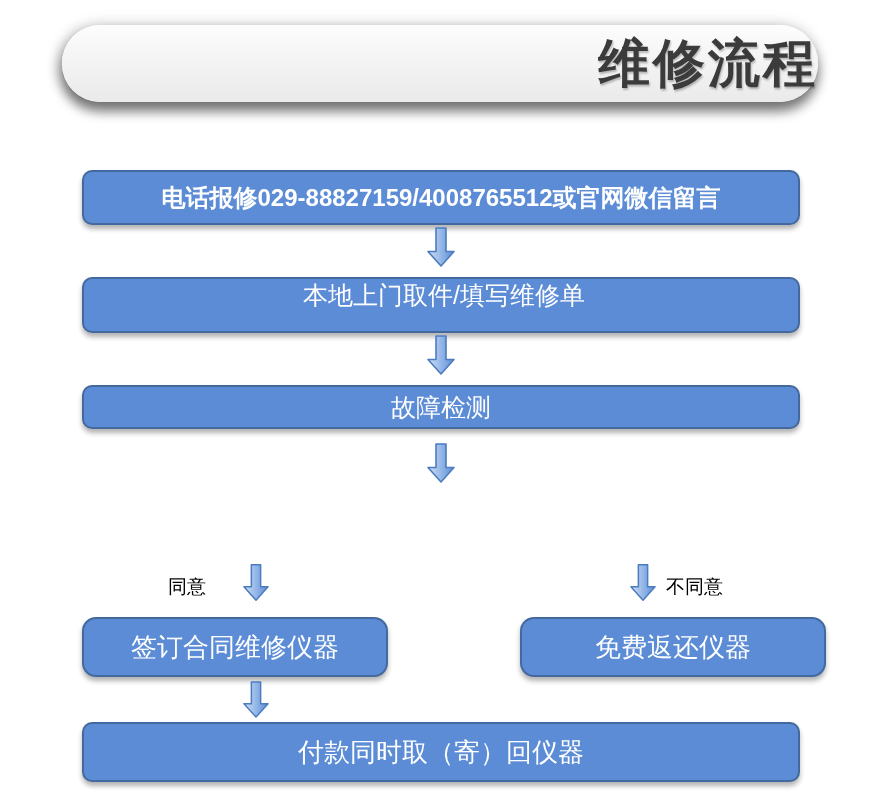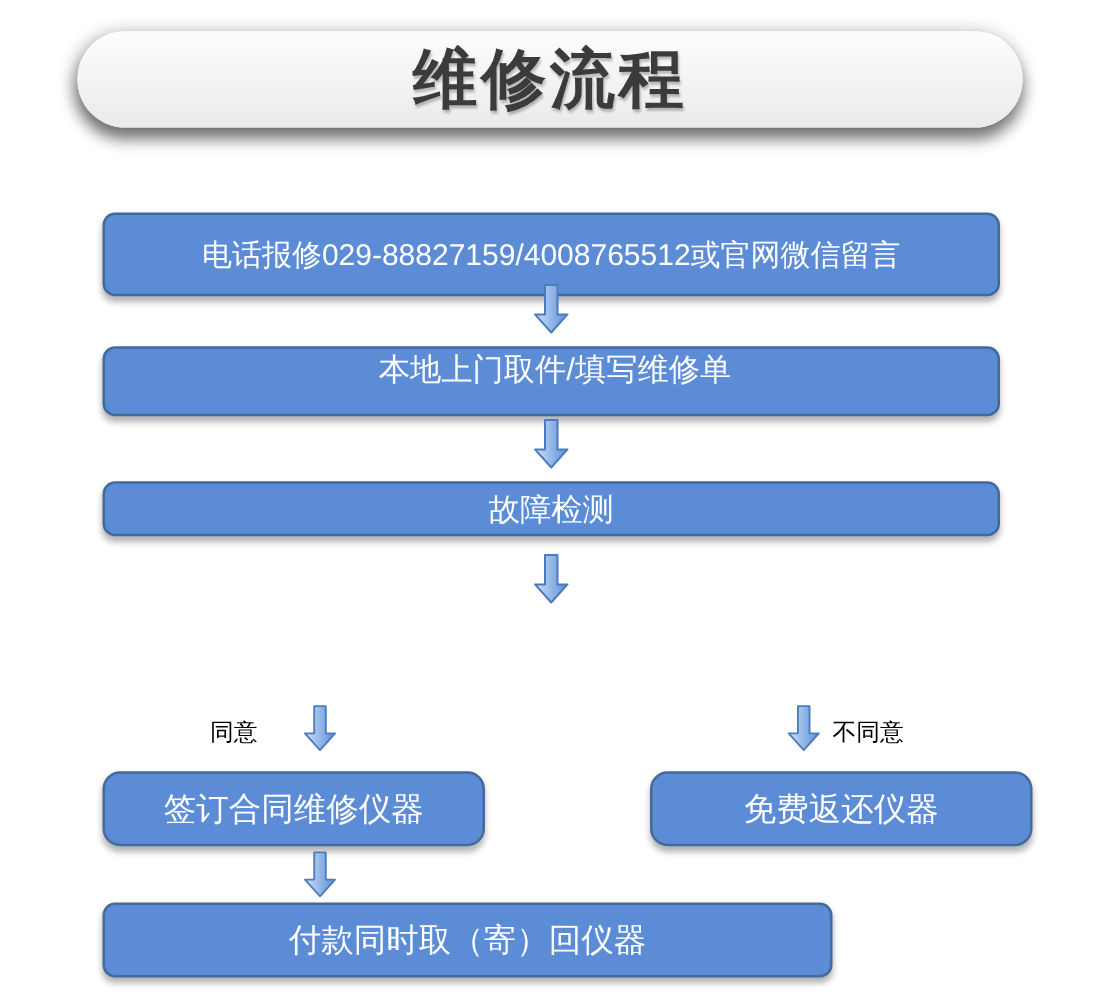--- a/index.html
+++ b/index.html
@@ -8,21 +8,21 @@
     width:879px;height:801px;overflow:hidden;
   }
   .canvas{position:relative;width:879px;height:801px;background:#ffffff;}
 
   
   .banner{
     position:absolute;left:62px;top:25px;width:756px;height:77px;
     border-radius:38px;
     background:linear-gradient(180deg,var(--banner-top) 0%,var(--banner-bottom) 100%);
     box-shadow:0 10px 12px rgba(0,0,0,0.42), -4px 4px 14px rgba(0,0,0,0.22), 0 0 16px rgba(0,0,0,0.15);
-    display:flex;align-items:center;justify-content:center;
+    display:flex;align-items:center;justify-content:flex-end;
   }
   .title{
     margin:0;font-size:52px;font-weight:bold;letter-spacing:3px;
     color:var(--title-color);
     text-shadow:1px 2px 2px rgba(0,0,0,0.25);
   }
 
   
   .box{
     position:absolute;box-sizing:border-box;
@@ -63,21 +63,21 @@
           <stop offset="0.55"></stop>
           <stop offset="1"></stop>
       </linearGradient>
     </defs>
   </svg>
 
   <div class="banner">
     <h1 class="title">维修流程</h1>
   </div>
 
-  <div class="box" style="left:82px;top:170px;width:718px;height:67px;font-size:24px;">
+  <div class="box" style="left:82px;top:170px;width:718px;height:55px;font-size:24px;font-weight:bold;">
     <span>电话报修029-88827159/4008765512或官网微信留言</span>
   </div>
 
   <svg class="arrow" style="left:427px;top:227px" width="28" height="40" viewBox="0 0 28 40">
     <path d="M9 1 H19 V24.5 H27 L14 39 L1 24.5 H9 Z"></path>
   </svg>
 
   <div class="box split" style="left:82px;top:277px;width:718px;height:56px;">
     <span>本地上门取件/填写维修单</span>
   </div>
@@ -109,17 +109,17 @@
     <span>签订合同维修仪器</span>
   </div>
   <div class="box branch" style="left:495px;top:617px;width:306px;height:60px;margin-left:25px;">
     <span>免费返还仪器</span>
   </div>
 
   <svg class="arrow" style="left:243px;top:681px" width="26" height="37" viewBox="0 0 28 40">
     <path d="M9 1 H19 V24.5 H27 L14 39 L1 24.5 H9 Z"></path>
   </svg>
 
-  <div class="box wide-bottom" style="left:82px;top:722px;width:584px;height:60px;">
+  <div class="box wide-bottom" style="left:82px;top:722px;width:718px;height:60px;">
     <span>付款同时取（寄）回仪器</span>
   </div>
 
 </div>
 
 </body></html>

